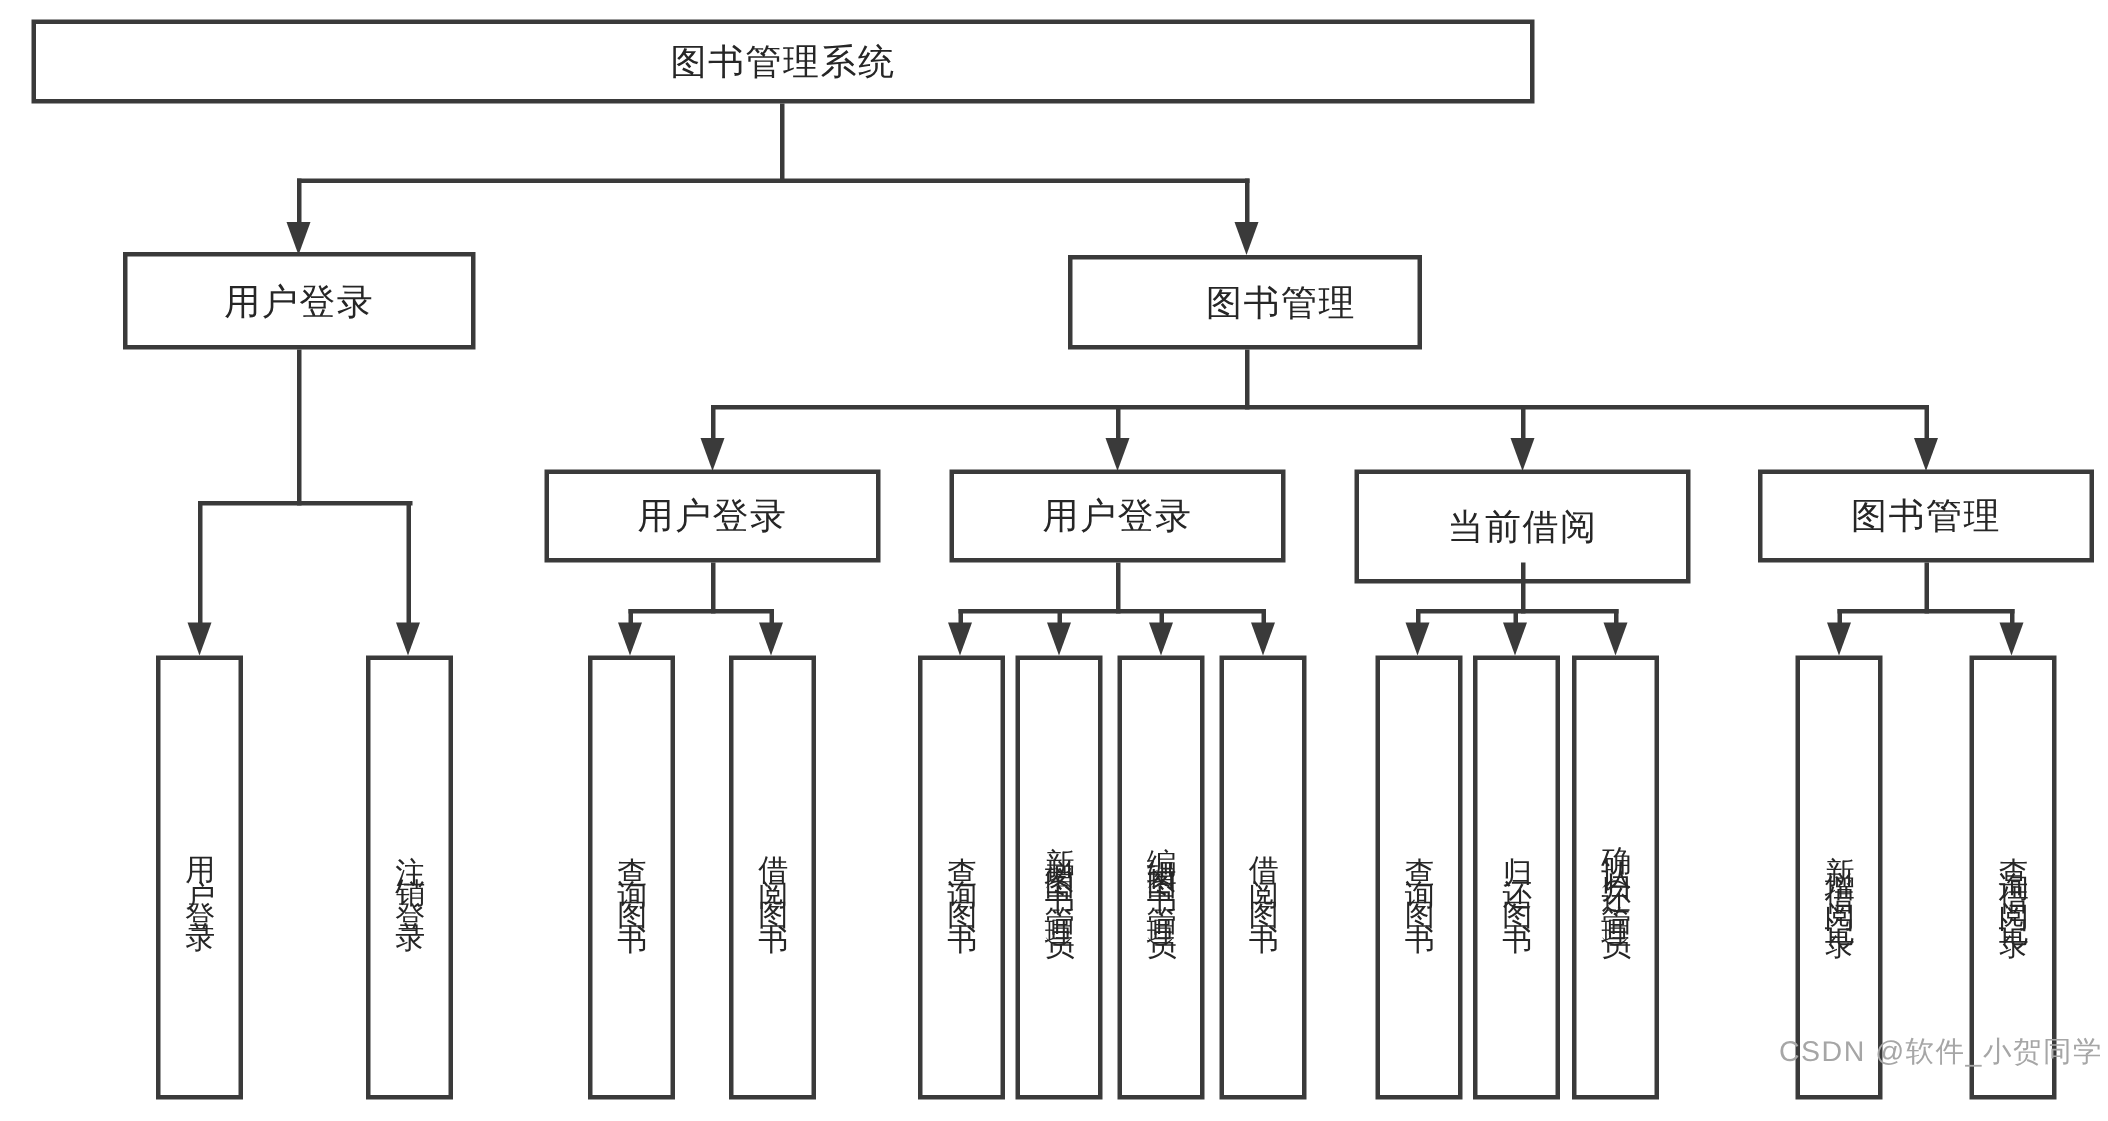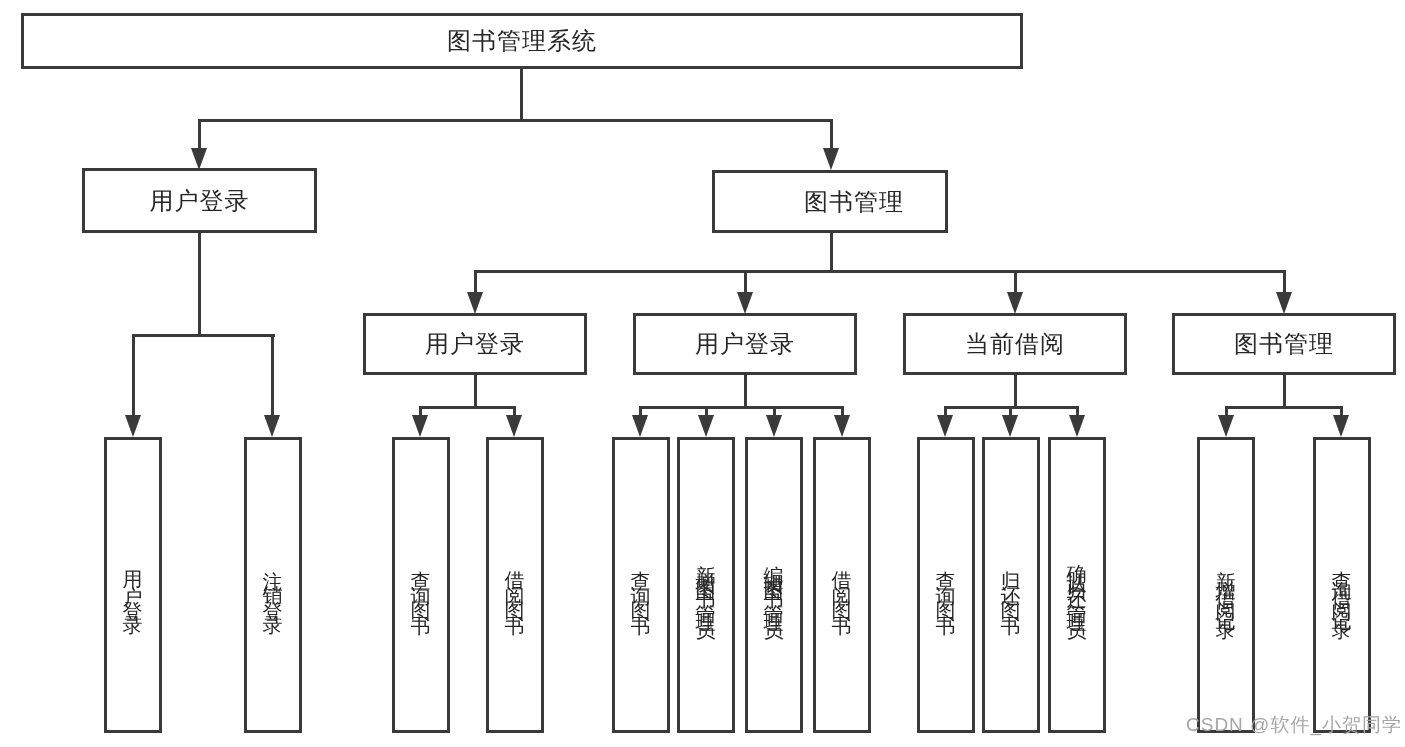--- a/index.html
+++ b/index.html
@@ -28,40 +28,40 @@
   .len9 span { letter-spacing:8px; }
   .vline,.hline { position:absolute; background:#3a3a3a; }
   .vline { width:3px; }
   .hline { height:3px; }
   .arr {
     position:absolute; width:0; height:0;
     border-left:8px solid transparent; border-right:8px solid transparent;
     border-top:22px solid #3a3a3a;
   }
   #watermark {
-    position:absolute; left:1186px; top:712px; z-index:5;
+    position:absolute; left:1186px; top:688px; z-index:5;
     font-size:19px; color:#a6a6a6; letter-spacing:1px; white-space:nowrap;
   }
 </style>
 </head>
 <body>
 
 <div id="stage">
 
   <div class="node" style="left:21px; top:13px; width:1002px; height:56px;">图书管理系统</div>
 
   <div class="node" style="left:82px; top:168px; width:235px; height:65px;">用户登录</div>
 
   <div class="node" style="left:712px; top:170px; width:236px; height:63px;padding-left:48px;">图书管理</div>
 
   <div class="node" style="left:363px; top:313px; width:224px; height:62px;">用户登录</div>
 
   <div class="node" style="left:633px; top:313px; width:224px; height:62px;">用户登录</div>
 
-  <div class="node" style="left:903px; top:313px; width:224px; height:62px;text-align:right;">当前借阅</div>
+  <div class="node" style="left:903px; top:313px; width:224px; height:76px;text-align:right;">当前借阅</div>
 
   <div class="node" style="left:1172px; top:313px; width:224px; height:62px;">图书管理</div>
 
   <div class="leaf len4" style="left:104px;">
     <span>用户登录</span>
   </div>
   <div class="leaf len4" style="left:244px;">
     <span>注销登录</span>
   </div>
 

